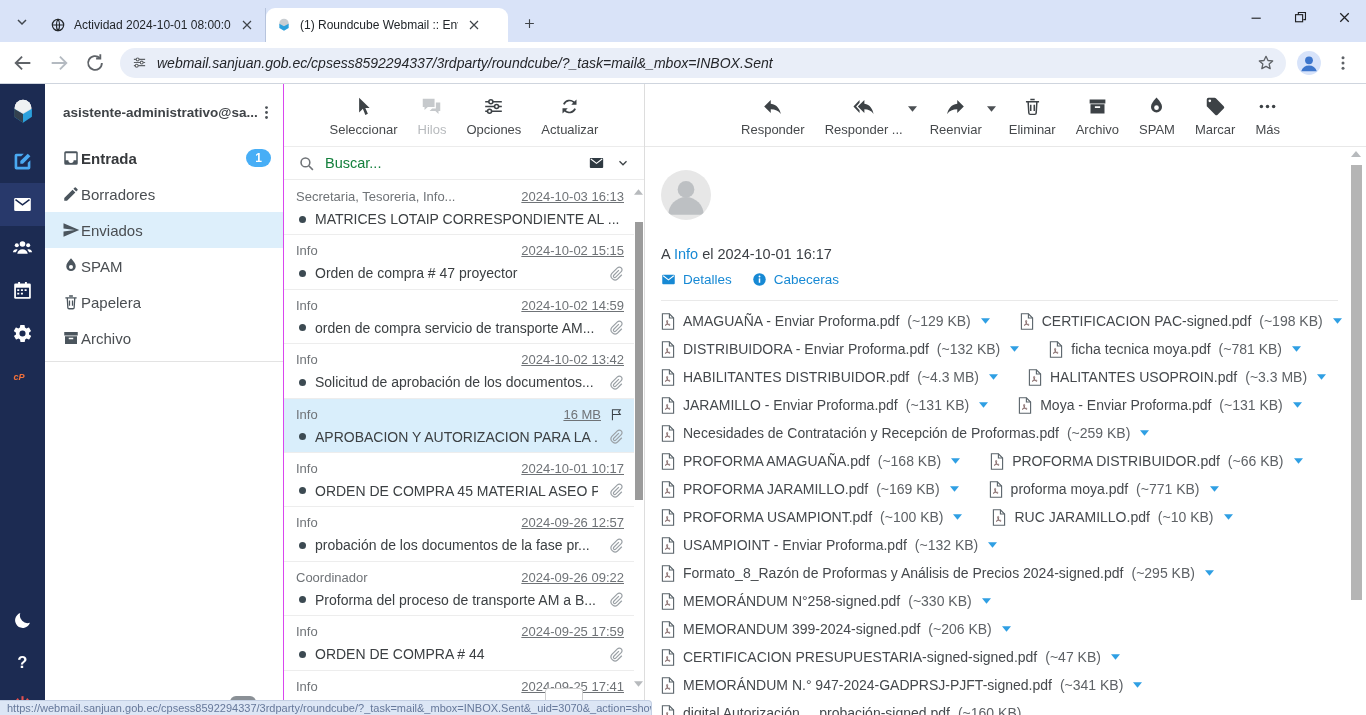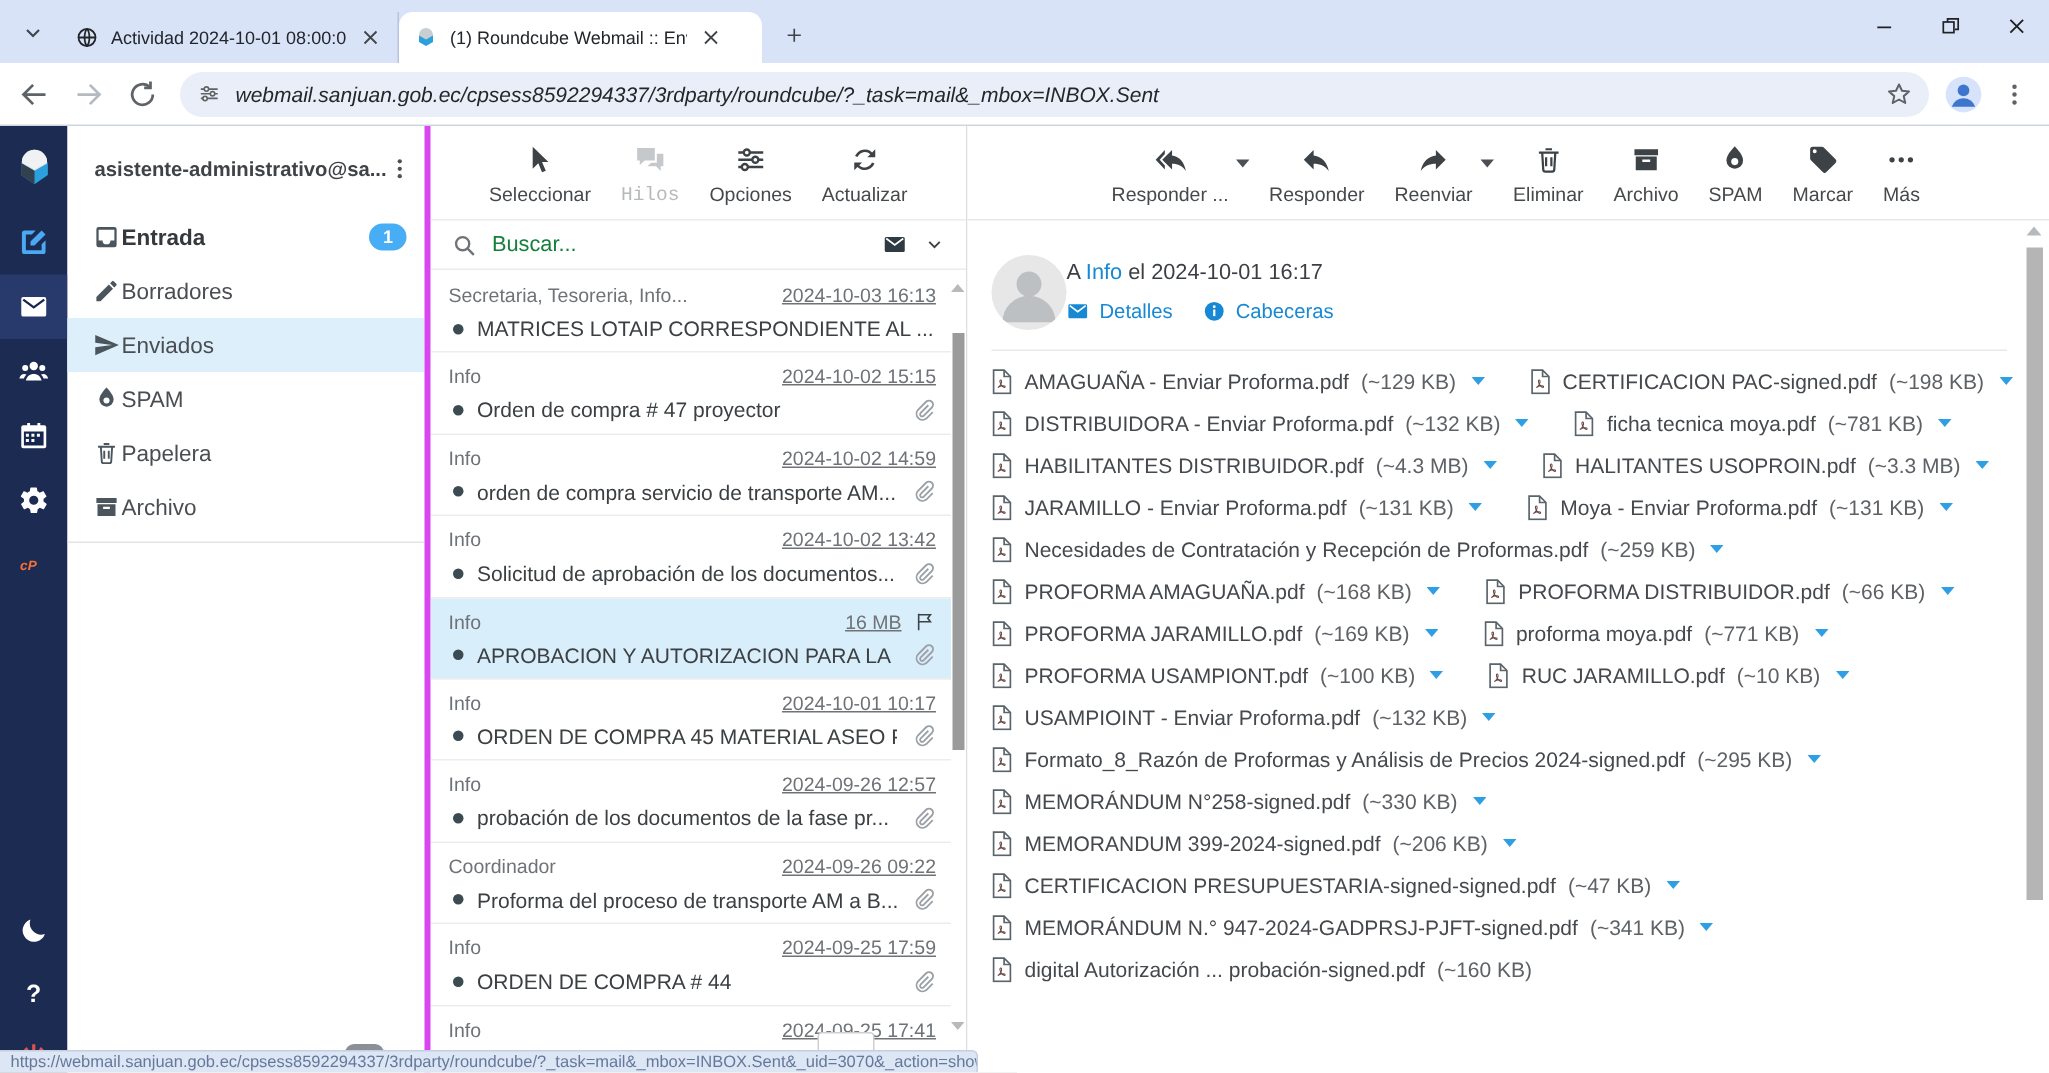--- a/index.html
+++ b/index.html
@@ -59,29 +59,29 @@
   .folder-row{height:36px;display:flex;align-items:center;gap:1px;padding:0 12px 0 17px;
               font-size:15px;color:#4a4e52;cursor:pointer;}
   .folder-row .ficon{width:18px;height:18px;color:#4b555d;flex:none;}
   .folder-row.bold .flabel{font-weight:bold;color:#36393c;}
   .folder-row.selected{background:#ddeffb;}
   .flabel{white-space:nowrap;overflow:hidden;}
   .badge{margin-left:auto;background:#47aef6;color:#fff;font-size:12px;font-weight:bold;
          border-radius:10px;padding:2px 9px;}
   .folders-div{border-bottom:1px solid #e3e3e3;margin-top:5px;}
 
-  .listpanel{width:362px;flex:none;border-left:4px solid #d946ef;border-right:1px solid #ddd;
+  .listpanel{width:362px;flex:none;border-left:1px solid #d946ef;border-right:1px solid #ddd;
              position:relative;background:#fff;overflow:hidden;}
   .list-toolbar{height:63px;display:flex;justify-content:center;align-items:center;gap:2px;
                 border-bottom:1px solid #ececec;}
   .tb-group{display:flex;align-items:flex-start;}
   .toolbar-btn{display:flex;flex-direction:column;align-items:center;gap:5px;padding:6px 9px 4px;
                color:#46494c;font-size:13px;cursor:pointer;white-space:nowrap;}
   .toolbar-btn .ticon{width:21px;height:21px;color:#3d4246;}
-  .toolbar-btn.disabled{color:#b7babd;font-family:Liberation Mono, monospace;}
+  .toolbar-btn.disabled{color:#b7babd;}
   .toolbar-btn.disabled .ticon{color:#c6c9cc;}
   .tb-caret{width:9px;height:6px;color:#4c5054;margin:16px 2px 0 -4px;}
   .searchrow{height:33px;display:flex;align-items:center;gap:10px;padding:0 14px;border-bottom:1px solid #ececec;}
   .searchrow .sic{width:17px;height:17px;color:#6f7377;flex:none;}
   .search-ph{flex:1;font-size:14.5px;color:#15803d;}
   .searchrow .env{width:19px;height:16px;color:#2f3a42;flex:none;}
   .searchrow .chv{width:14px;height:14px;color:#3c4246;flex:none;}
   .msg-rows{position:absolute;left:0;right:10px;top:97px;bottom:0;overflow:hidden;}
   .msg-row{height:54.4px;border-bottom:1px solid #ededed;padding:7px 10px 0 12px;cursor:pointer;}
   .msg-row.selected{background:#d9eefb;}
@@ -96,21 +96,21 @@
   .lscroll-up{position:absolute;right:1px;top:104px;width:9px;height:8px;color:#b7babd;}
   .lscroll-dn{position:absolute;right:1px;top:596px;width:9px;height:8px;color:#b7babd;}
   .lthumb{position:absolute;right:1px;top:138px;width:8px;height:278px;background:#9b9b9b;}
 
   .mainpanel{flex:1;position:relative;background:#fff;overflow:hidden;}
   .main-toolbar{height:63px;display:flex;justify-content:center;align-items:center;gap:2px;
                 border-bottom:1px solid #e8e8e8;padding-left:10px;}
   .content{padding:12px 24px 0 16px;}
   .subject{width:660px;font-size:20px;line-height:25px;font-weight:bold;color:#393d41;}
   .extlink{display:inline-block;width:17px;height:17px;vertical-align:-2px;margin-left:7px;}
-  .meta{display:flex;margin-top:11px;align-items:flex-start;}
+  .meta{display:flex;margin-top:11px;gap:22px;align-items:flex-start;flex-direction:column;}
   .bigavatar{width:50px;height:50px;border-radius:50%;background:#e7e7e7;overflow:hidden;flex:none;}
   .meta-l1{font-size:14.5px;color:#3b3f44;margin-top:4px;}
   .meta-l1 .lnk{color:#1789d4;}
   .meta-l2{display:flex;gap:20px;margin-top:10px;align-items:center;}
   .mlink{display:flex;align-items:center;gap:7px;font-size:13.5px;color:#1789d4;cursor:pointer;}
   .mlink .icon{width:15px;height:15px;color:#1789d4;}
   .cdiv{border-top:1px solid #e9e9e9;margin:13px 4px 6px 0;}
   .att-row{height:28px;display:flex;align-items:center;gap:30px;}
   .att-item{display:flex;align-items:center;gap:8px;cursor:pointer;white-space:nowrap;}
   .aicon{width:14px;height:17px;flex:none;}
@@ -630,43 +630,43 @@
             <path d="M0 0h10L5 6z"></path>
           </svg>
         </span>
       <div class="lthumb" data-name="list-scrollbar"></div>
     </div>
 
     <div class="mainpanel" data-name="message-view-panel">
       <div class="main-toolbar" id="main-toolbar" data-name="message-toolbar">
           <div class="tb-group" data-name="responder-group">
             <div class="toolbar-btn" data-name="responder-button">
+              <span class="icon ticon" data-name="reply-icon">
+                <svg viewBox="0 0 24 24" fill="currentColor">
+                  <path d="M10 8.8V4.5L2.5 12l7.5 7.5v-4.4c5.2 0 8.8 1.7 11.5 5.4-1-5.4-4.3-10.8-11.5-11.7z"></path>
+                </svg>
+              </span>
+              <span class="tlabel" data-name="toolbar-label">Responder</span>
+            </div>
+          </div>
+          <div class="tb-group" data-name="responder-group">
+            <div class="toolbar-btn" data-name="responder-button">
               <span class="icon ticon" data-name="reply-all-icon">
                 <svg viewBox="0 0 24 24" fill="currentColor">
                   <path d="M7.5 7.7V4.5L.5 12l7 7.5v-3.2L3.6 12z"></path>
                   <path d="M13 8.8V4.5L5.5 12l7.5 7.5v-4.4c4.6 0 8 1.7 10.5 5.4-1-5.4-3.8-10.8-10.5-11.7z"></path>
                 </svg>
               </span>
               <span class="tlabel" data-name="toolbar-label">Responder ...</span>
             </div>
             <span class="icon tb-caret" data-name="caret-down">
               <svg viewBox="0 0 10 6" fill="currentColor">
                 <path d="M0 0h10L5 6z"></path>
               </svg>
             </span>
-          </div>
-          <div class="tb-group" data-name="responder-group">
-            <div class="toolbar-btn" data-name="responder-button">
-              <span class="icon ticon" data-name="reply-icon">
-                <svg viewBox="0 0 24 24" fill="currentColor">
-                  <path d="M10 8.8V4.5L2.5 12l7.5 7.5v-4.4c5.2 0 8.8 1.7 11.5 5.4-1-5.4-4.3-10.8-11.5-11.7z"></path>
-                </svg>
-              </span>
-              <span class="tlabel" data-name="toolbar-label">Responder</span>
-            </div>
           </div>
           <div class="tb-group" data-name="reenviar-group">
             <div class="toolbar-btn" data-name="reenviar-button">
               <span class="icon ticon" data-name="forward-icon">
                 <svg viewBox="0 0 24 24" fill="currentColor">
                   <path d="M14 8.8V4.5L21.5 12 14 19.5v-4.4c-5.2 0-8.8 1.7-11.5 5.4 1-5.4 4.3-10.8 11.5-11.7z"></path>
                 </svg>
               </span>
               <span class="tlabel" data-name="toolbar-label">Reenviar</span>
             </div>

